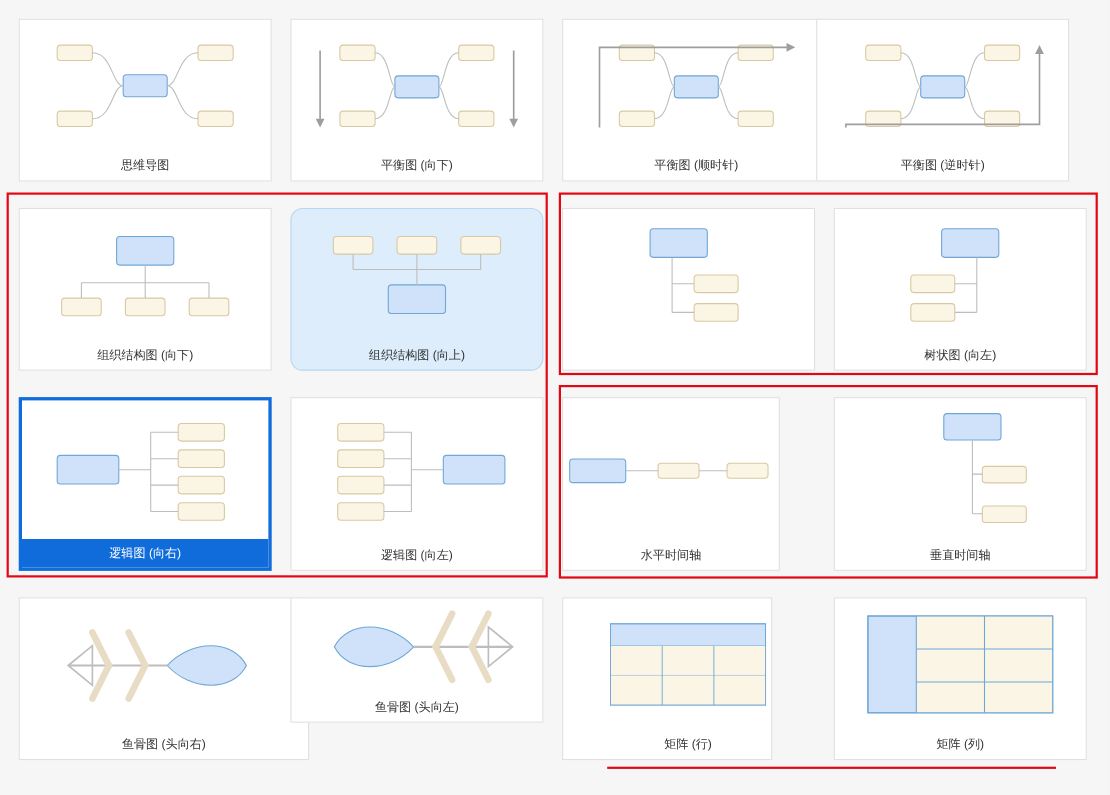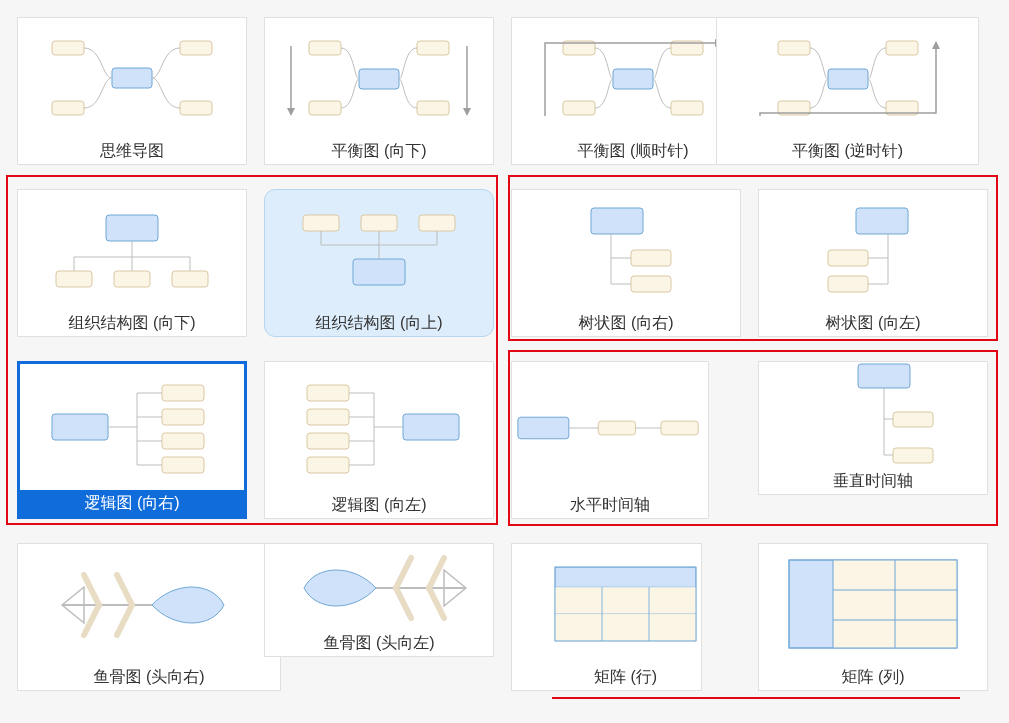--- a/index.html
+++ b/index.html
@@ -40,21 +40,21 @@
     display: flex;
     align-items: center;
     justify-content: center;
   }
   .thumb svg { display: block; }
   .caption {
     height: 26px;
     line-height: 26px;
     text-align: center;
     color: #333;
-    font-size: 16px;
+    font-size: 11px;
     white-space: nowrap;
   }
   .red-box {
     position: absolute;
     border: 2px solid #e30613;
     pointer-events: none;
   }
   .red-line {
     position: absolute;
     background: #e30613;
@@ -116,21 +116,21 @@
         <path d="M62 77 C75 77 75 48 80 48" fill="none" stroke="#bdbdbd"></path>
         <path d="M138 17 C125 17 125 48 120 48" fill="none" stroke="#bdbdbd"></path>
         <path d="M138 77 C125 77 125 48 120 48" fill="none" stroke="#bdbdbd"></path>
         <path d="M12 85 L12 12 L185 12" fill="none" stroke="#9e9e9e" stroke-width="1.5"></path>
         <polygon points="190,12 182,8 182,16" fill="#9e9e9e"></polygon>
       </svg>
     </div>
     <div class="caption">平衡图 (顺时针)</div>
   </div>
 
-  <div class="tile" style="left:716px; top:17px; width:263px; height:148px;">
+  <div class="tile" style="left:742px; top:17px; width:230px; height:148px;">
     <div class="thumb">
       <svg width="200" height="95" viewBox="0 0 200 95">
         <rect x="80" y="38" width="40" height="20" rx="3" fill="#cfe2f9" stroke="#6fa7d6"></rect>
         <rect x="30" y="10" width="32" height="14" rx="3" fill="#fbf5e6" stroke="#d9c9a3"></rect>
         <rect x="30" y="70" width="32" height="14" rx="3" fill="#fbf5e6" stroke="#d9c9a3"></rect>
         <rect x="138" y="10" width="32" height="14" rx="3" fill="#fbf5e6" stroke="#d9c9a3"></rect>
         <rect x="138" y="70" width="32" height="14" rx="3" fill="#fbf5e6" stroke="#d9c9a3"></rect>
         <path d="M62 17 C75 17 75 48 80 48" fill="none" stroke="#bdbdbd"></path>
         <path d="M62 77 C75 77 75 48 80 48" fill="none" stroke="#bdbdbd"></path>
         <path d="M138 17 C125 17 125 48 120 48" fill="none" stroke="#bdbdbd"></path>
@@ -170,21 +170,20 @@
 
   <div class="tile" style="left:511px; top:189px; width:230px; height:148px;">
     <div class="thumb">
       <svg width="150" height="100" viewBox="0 0 150 100">
         <rect x="40" y="8" width="52" height="26" rx="3" fill="#cfe2f9" stroke="#6fa7d6"></rect>
         <rect x="80" y="50" width="40" height="16" rx="3" fill="#fbf5e6" stroke="#d9c9a3"></rect>
         <rect x="80" y="76" width="40" height="16" rx="3" fill="#fbf5e6" stroke="#d9c9a3"></rect>
         <path d="M60 34 L60 84 M60 58 L80 58 M60 84 L80 84" fill="none" stroke="#bdbdbd"></path>
       </svg>
     </div>
-    <div class="caption">树状图 (向右)</div>
   </div>
 
   <div class="tile" style="left:758px; top:189px; width:230px; height:148px;">
     <div class="thumb">
       <svg width="150" height="100" viewBox="0 0 150 100">
         <rect x="58" y="8" width="52" height="26" rx="3" fill="#cfe2f9" stroke="#6fa7d6"></rect>
         <rect x="30" y="50" width="40" height="16" rx="3" fill="#fbf5e6" stroke="#d9c9a3"></rect>
         <rect x="30" y="76" width="40" height="16" rx="3" fill="#fbf5e6" stroke="#d9c9a3"></rect>
         <path d="M90 34 L90 84 M90 58 L70 58 M90 84 L70 84" fill="none" stroke="#bdbdbd"></path>
       </svg>
@@ -226,21 +225,21 @@
         <rect x="6" y="20" width="52" height="22" rx="3" fill="#cfe2f9" stroke="#6fa7d6"></rect>
         <rect x="88" y="24" width="38" height="14" rx="3" fill="#fbf5e6" stroke="#d9c9a3"></rect>
         <rect x="152" y="24" width="38" height="14" rx="3" fill="#fbf5e6" stroke="#d9c9a3"></rect>
         <line x1="58" y1="31" x2="88" y2="31" stroke="#bdbdbd"></line>
         <line x1="126" y1="31" x2="152" y2="31" stroke="#bdbdbd"></line>
       </svg>
     </div>
     <div class="caption">水平时间轴</div>
   </div>
 
-  <div class="tile" style="left:758px; top:361px; width:230px; height:134px;">
+  <div class="tile" style="left:758px; top:361px; width:230px; height:158px;">
     <div class="thumb">
       <svg width="150" height="110" viewBox="0 0 150 110">
         <rect x="60" y="4" width="52" height="24" rx="3" fill="#cfe2f9" stroke="#6fa7d6"></rect>
         <rect x="95" y="52" width="40" height="15" rx="3" fill="#fbf5e6" stroke="#d9c9a3"></rect>
         <rect x="95" y="88" width="40" height="15" rx="3" fill="#fbf5e6" stroke="#d9c9a3"></rect>
         <path d="M86 28 L86 95 M86 59 L95 59 M86 95 L95 95" fill="none" stroke="#bdbdbd"></path>
       </svg>
     </div>
     <div class="caption">垂直时间轴</div>
   </div>

